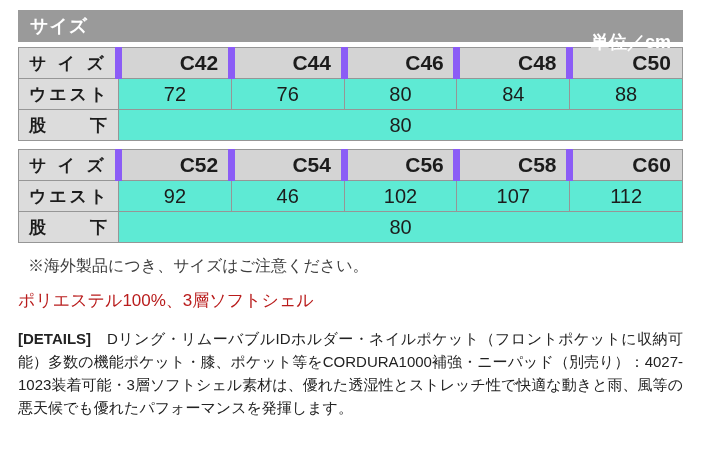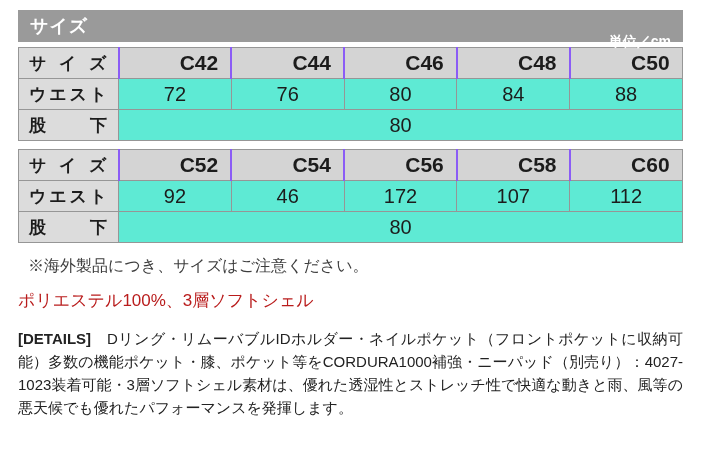--- a/index.html
+++ b/index.html
@@ -11,41 +11,41 @@
   }
   .page { padding: 10px 18px 0 18px; box-sizing: border-box; width: 701px; }
 
   
   .bar {
     height: 32px; background: #9a9a9a; color: #ffffff;
     display: flex; align-items: center; justify-content: space-between;
     padding: 0 12px; box-sizing: border-box;
   }
   .bar-title { font-size: 18px; font-weight: bold; letter-spacing: 1px; }
-  .bar-unit  { font-size: 14px; font-weight: bold; margin-top: 32px; }
+  .bar-unit  { font-size: 18px; font-weight: bold; margin-top: 32px; }
 
   
   table.size-table {
     width: 100%; border-collapse: collapse; table-layout: fixed;
     margin-top: 5px;
   }
   table.size-table + table.size-table { margin-top: 8px; }
   .size-table th, .size-table td {
     border: 1px solid #969696;
     height: 30px; padding: 0; text-align: center; vertical-align: middle;
     background: #5eead4;
   }
   .size-table col.label-col { width: 100px; }
   .size-table th.label {
     background: #dcdcdc; font-weight: bold; font-size: 17px;
     text-align: justify; -moz-text-align-last: justify; text-align-last: justify;
     padding: 0 10px; letter-spacing: 1px;
   }
   .row-sizes th { background: #d4d4d4; font-weight: bold; font-size: 21px; }
-  .row-sizes th + th { border-left: 2px solid #8b5cf6; padding-left: 48px; }
+  .row-sizes th + th { border-left: 7px solid #8b5cf6; padding-left: 48px; }
   .row-waist td { font-size: 20px; font-weight: 400; border-left-color: #b4b4b4; }
   .row-inseam td { font-size: 20px; font-weight: 400; }
 
   
   .note { margin: 13px 0 0 10px; font-size: 16px; color: #3d3d3d; }
 
   
   .bar.material { margin-top: 12px; }
   .material-text { margin: 12px 0 0 0; font-size: 17px; color: #b91c1c; }
 
@@ -114,21 +114,21 @@
       <th>C52</th>
       <th>C54</th>
       <th>C56</th>
       <th>C58</th>
       <th>C60</th>
     </tr>
     <tr class="row-waist">
       <th class="label">ウエスト</th>
       <td>92</td>
       <td>46</td>
-      <td>172</td>
+      <td>102</td>
       <td>107</td>
       <td>112</td>
     </tr>
     <tr class="row-inseam">
       <th class="label">股下</th>
       <td colspan="5">80</td>
     </tr>
   </tbody>
     </table>
 

